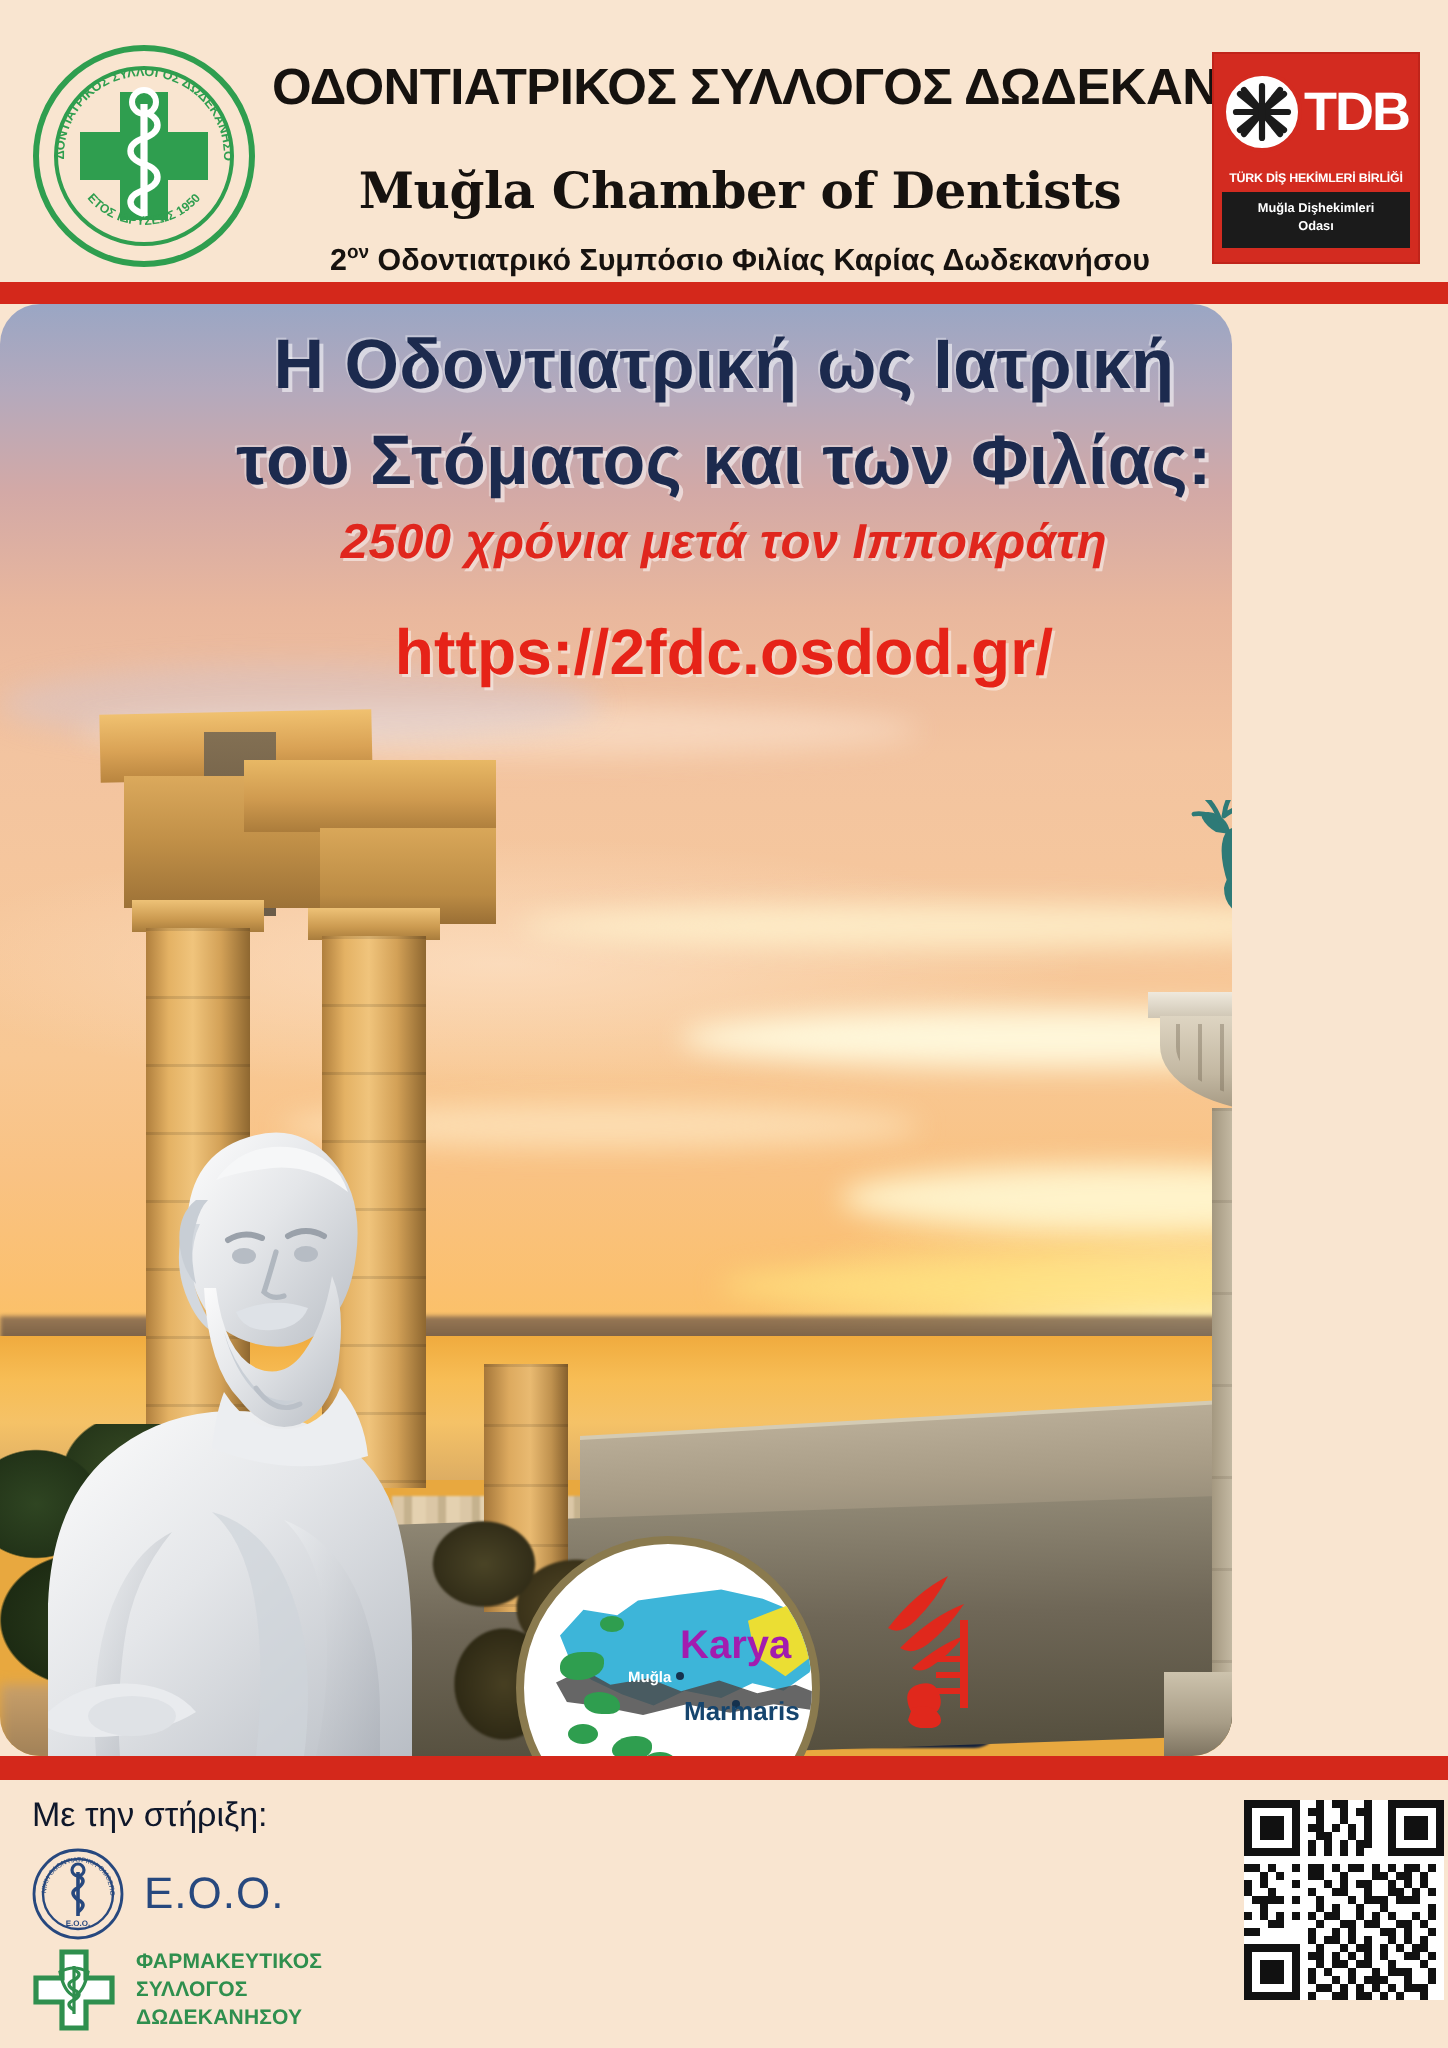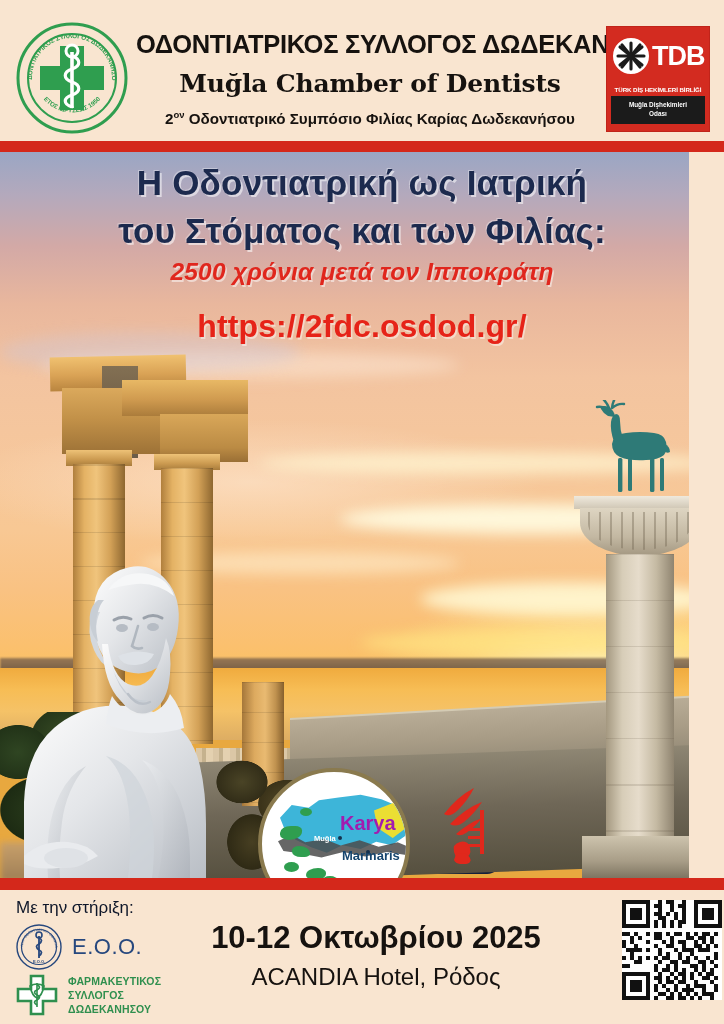--- a/index.html
+++ b/index.html
@@ -29,21 +29,21 @@
   .header-text {
     position: absolute; left: 136px; top: 30px;
     width: 468px; text-align: center;
   }
   .org-gr {
     font-size: 25.5px; font-weight: 700; color: #16120f;
     letter-spacing: -0.3px; white-space: nowrap;
     font-family: "Liberation Sans", sans-serif;
   }
   .org-en {
-    margin-top: 10px;
+    margin-top: 22px;
     font-size: 25px; font-weight: 700; color: #16120f;
     font-family: "DejaVu Serif", serif; letter-spacing: -0.2px;
     white-space: nowrap;
   }
   .symposium {
     margin-top: 11px;
     font-size: 15.2px; font-weight: 700; color: #16120f;
     white-space: nowrap;
   }
   .symposium sup { font-size: 9.5px; vertical-align: super; }
@@ -82,22 +82,23 @@
     width: 724px; height: 11px; background: #d4281b;
   }
   .rule-bottom {
     position: absolute; left: 0; top: 878px;
     width: 724px; height: 12px; background: #d4281b;
   }
 
   
   .hero {
     position: absolute; left: 0; top: 152px;
-    width: 689px; height: 726px;
+    width: 616px; height: 726px;
     overflow: hidden;
+    border-radius: 20px;
   }
   .sky {
     position: absolute; inset: 0;
     background:
       radial-gradient(ellipse 300px 120px at 600px 520px, rgba(255,248,200,0.95) 0%, rgba(255,228,140,0.5) 45%, rgba(255,200,120,0) 75%),
       radial-gradient(ellipse 420px 90px at 250px 330px, rgba(255,235,215,0.55) 0%, rgba(255,220,200,0) 70%),
       linear-gradient(180deg,
         #9aa6c4 0%,
         #b4a9bc 6%,
         #d3a9a6 13%,
@@ -623,24 +624,20 @@
           <path d="M14 12 q7 -4 14 0 q-2 10 -7 12 q-5 -2 -7 -12 z" fill="none" stroke="#2f8f4e" stroke-width="1.6"></path>
         </svg>
       </span>
       <span class="pharma-text">
         <span>ΦΑΡΜΑΚΕΥΤΙΚΟΣ</span><br>
         <span>ΣΥΛΛΟΓΟΣ</span><br>
         <span>ΔΩΔΕΚΑΝΗΣΟΥ</span>
       </span>
     </div>
 
-    <div class="date-block">
-      <div class="date-main">10-12 Οκτωβρίου 2025</div>
-      <div class="venue">ACANDIA Hotel,  Ρόδος</div>
-    </div>
   </div>
 
   <svg class="qr" viewBox="0 0 25 25">
     <rect width="25" height="25" fill="#ffffff"></rect>
     <g fill="#111111">
 
       <path d="M0 0 h7 v7 h-7 z M1 1 v5 h5 v-5 z M2 2 h3 v3 h-3 z"></path>
 
       <path d="M18 0 h7 v7 h-7 z M19 1 v5 h5 v-5 z M20 2 h3 v3 h-3 z"></path>
 

